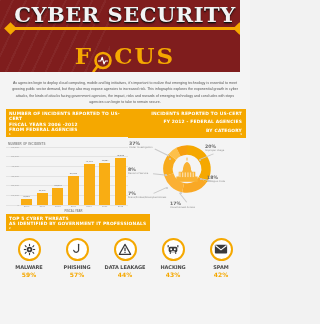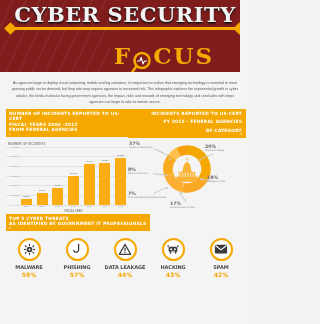--- a/index.html
+++ b/index.html
@@ -51,21 +51,20 @@
     text-align:center; color:#d9d9d9;
     font-family:"DejaVu Serif", serif; font-weight:700;
     font-size:9px; letter-spacing:1px;
   }
   .hdr-focus {
     position:absolute; top:42px; left:0; width:250px;
     text-align:center;
     font-family:"DejaVu Serif", serif; font-weight:700;
     font-size:23px; letter-spacing:2px;
     color:#f5a800;
-    margin-left:39px;
   }
   .focus-glyph{ display:inline-block; position:relative; width:21px; vertical-align:-3px; }
   .focus-glyph svg{ position:absolute; left:-1px; top:-17px; }
 
   
   .intro {
     padding:8px 10px 4px;
     font-size:3.6px;
     line-height:1.75;
     color:#575757;

